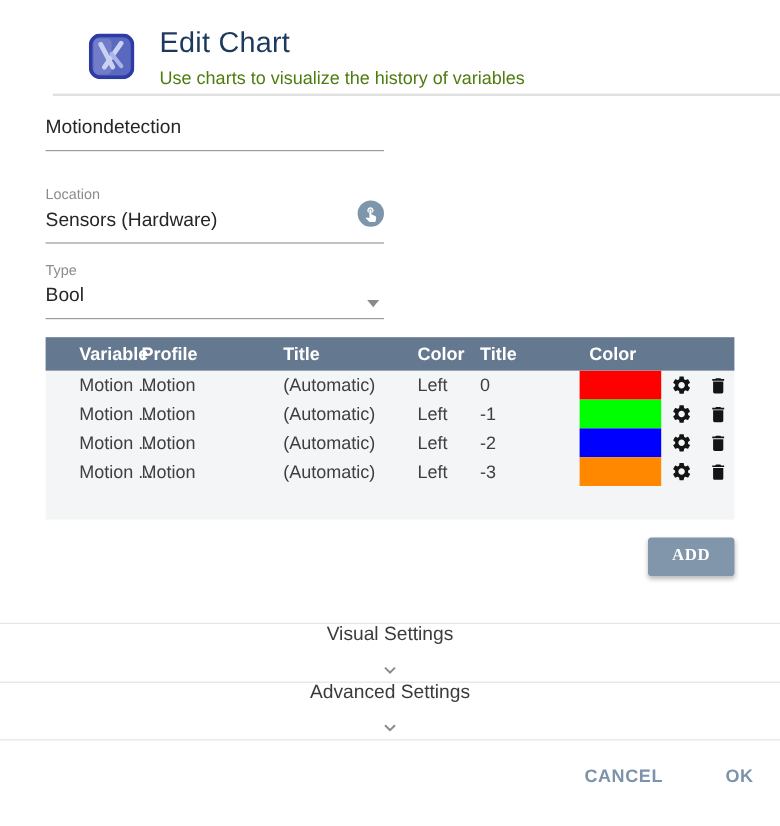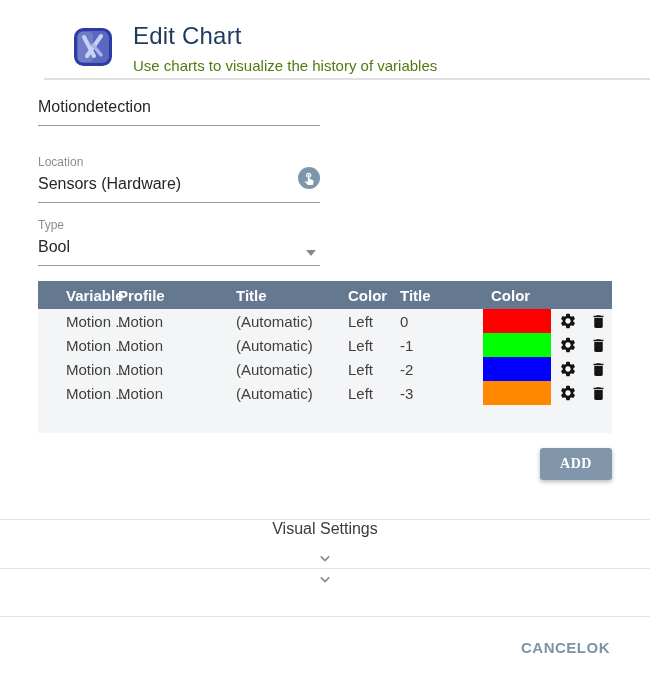--- a/index.html
+++ b/index.html
@@ -90,21 +90,21 @@
   .expander {
     height: 49px; display: flex; align-items: center; justify-content: space-between;
     padding: 0 24px; border-top: 1px solid #e4e4e4; cursor: pointer; flex-direction: column;
   }
   .expander:last-of-type { border-bottom: 1px solid #e4e4e4; }
   .expander .exp-label { font-size: 16px; color: #3b3b3b; }
 
   
   .footer {
     display: flex; justify-content: flex-end; align-items: flex-start;
-    padding: 22px 40px 0 38px;
+    gap: 52px; padding: 22px 22px 0 38px;
   }
   .text-btn {
     border: none; background: none; padding: 0;
     font-family: "Liberation Sans", sans-serif;
     font-size: 15px; font-weight: 700; letter-spacing: 0.5px;
     color: #7d93a9; cursor: pointer;
   }
 </style>
 </head>
 <body>
@@ -244,20 +244,21 @@
     </div>
   </main>
 
   <div class="expander">
     <span class="exp-label">Visual Settings</span>
     <svg width="20" height="20" viewBox="0 0 24 24">
       <path d="M7 10l5 5 5-5" fill="none" stroke="#8a8a8a" stroke-width="2"></path>
     </svg>
   </div>
   <div class="expander">
+    <span class="exp-label">Advanced Settings</span>
     <svg width="20" height="20" viewBox="0 0 24 24">
       <path d="M7 10l5 5 5-5" fill="none" stroke="#8a8a8a" stroke-width="2"></path>
     </svg>
   </div>
 
   <footer class="footer">
     <button class="text-btn">CANCEL</button>
     <button class="text-btn">OK</button>
   </footer>
 

